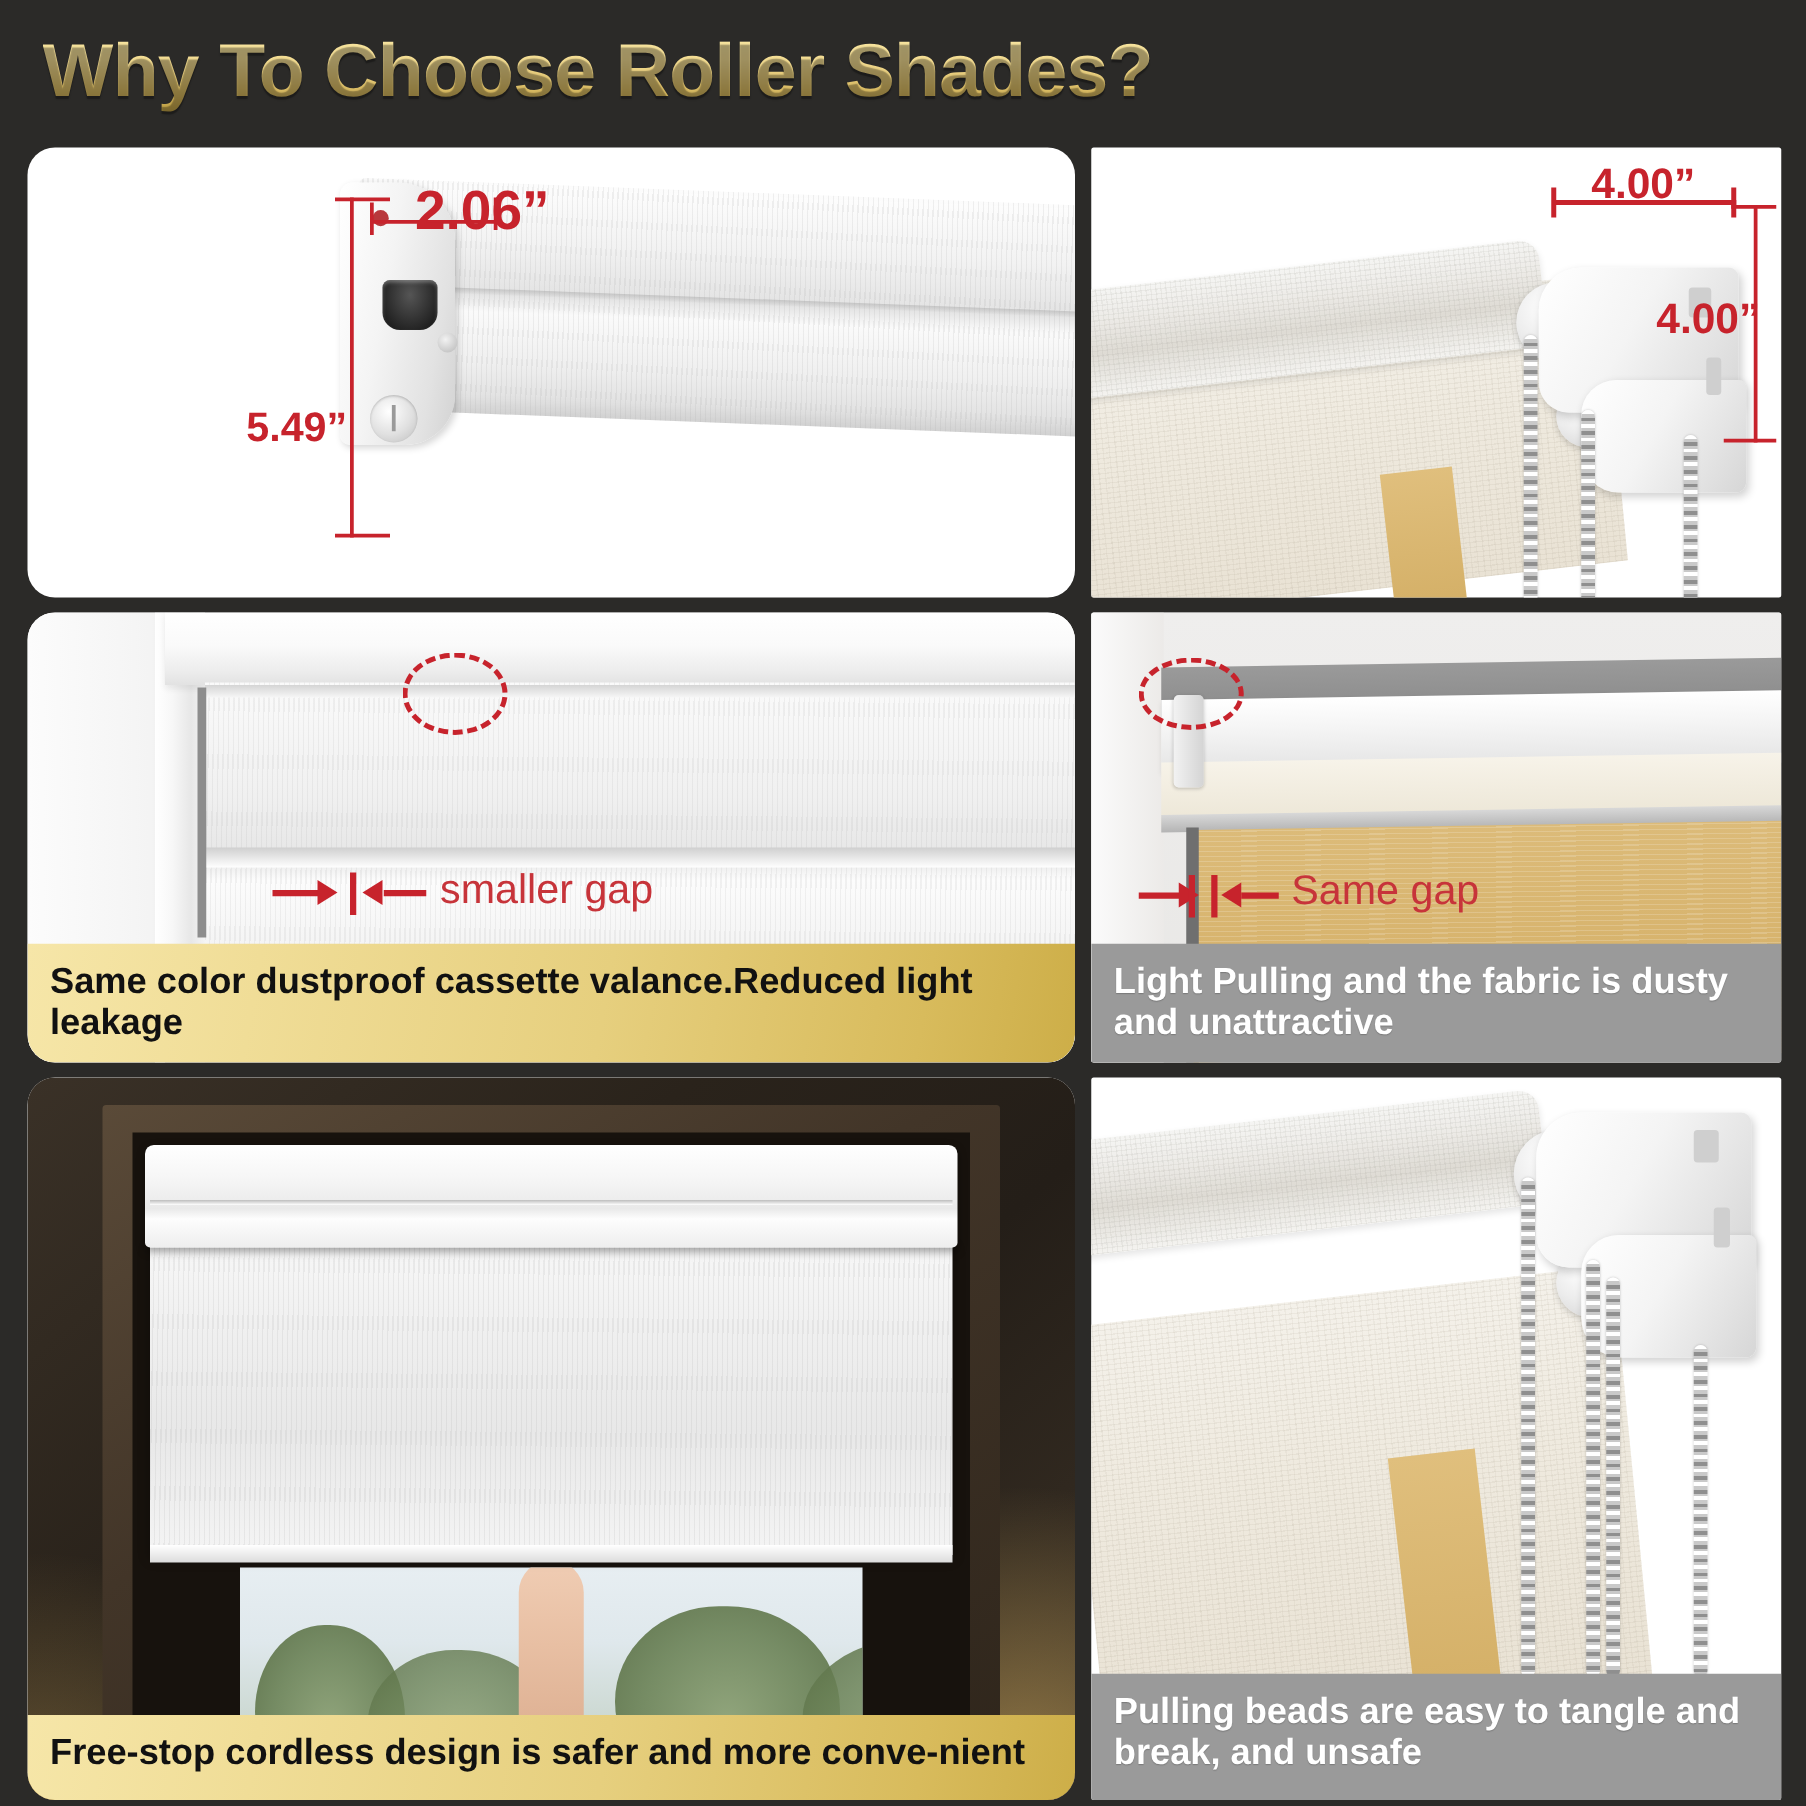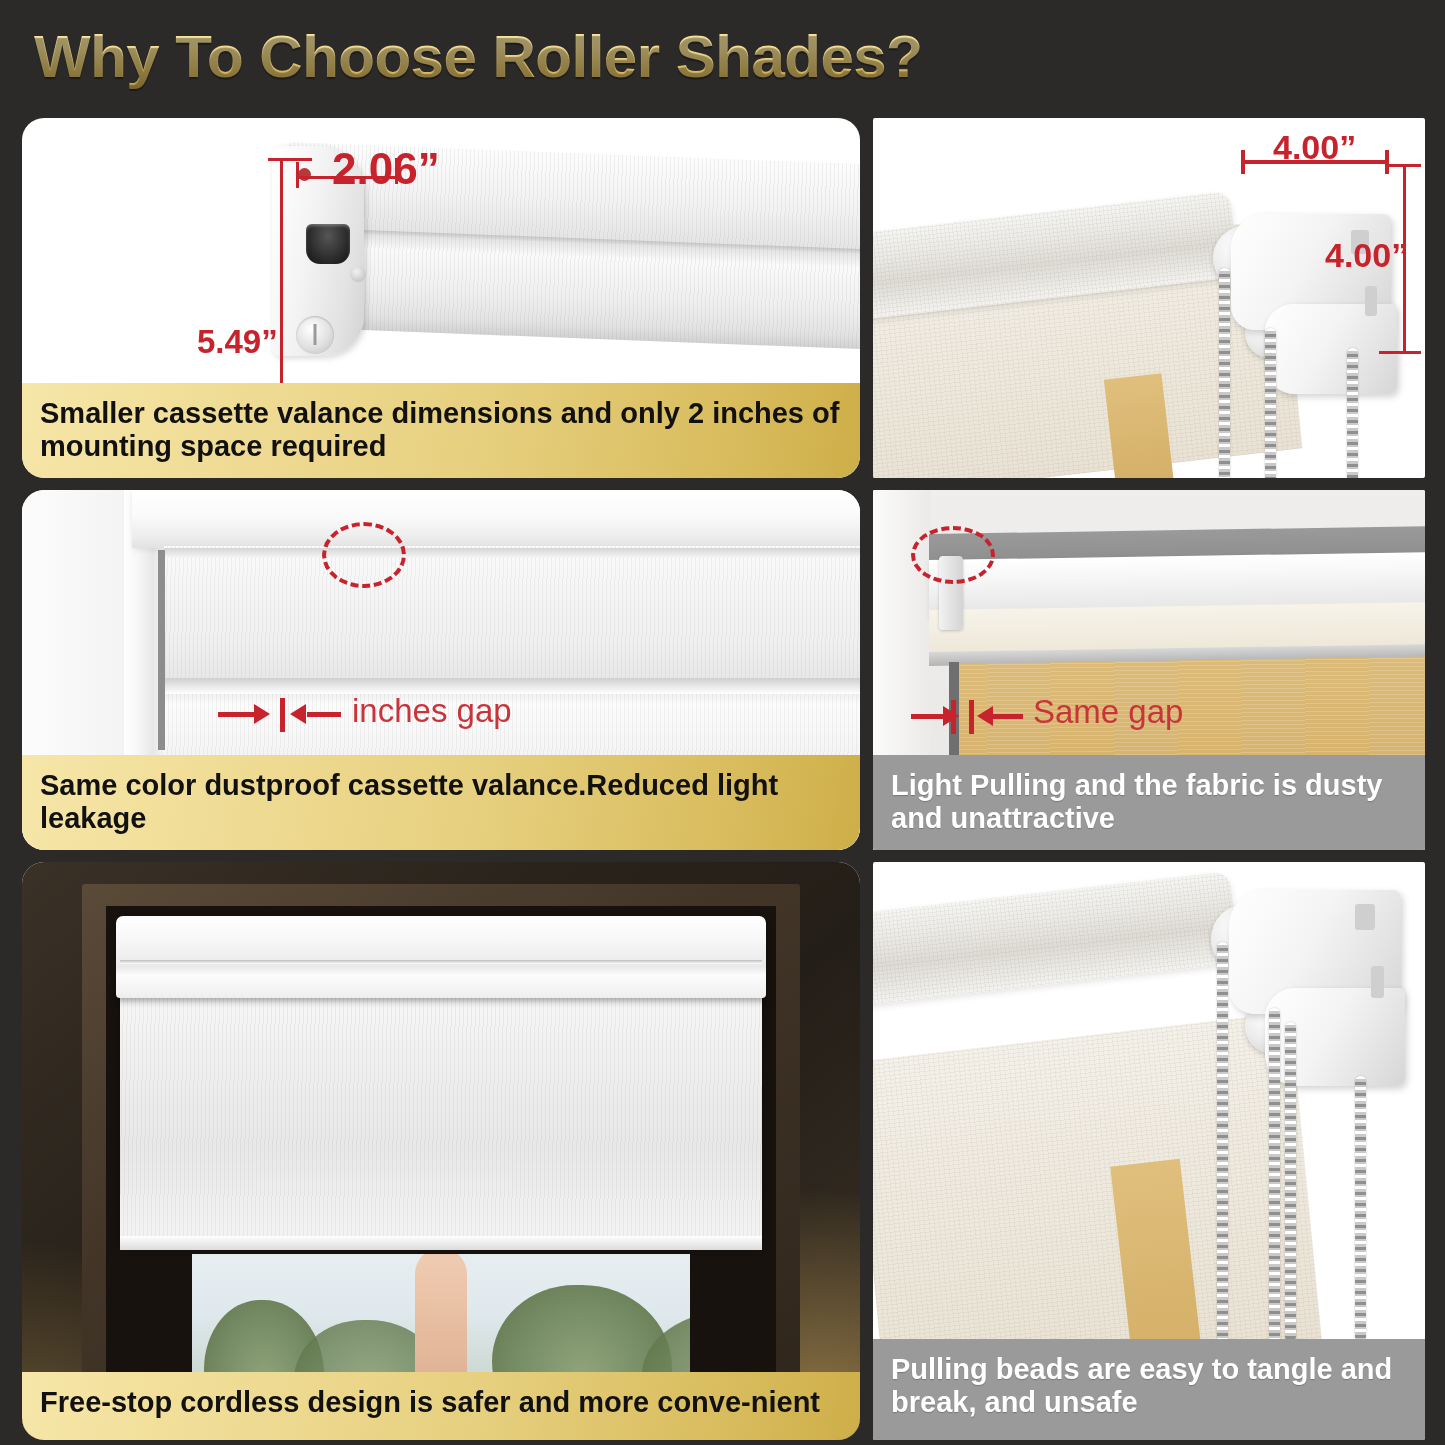--- a/index.html
+++ b/index.html
@@ -326,21 +326,20 @@
       <div class="dim-line" style="left:258px;top:40px;width:3px;height:272px;"></div>
       <div class="dim-line" style="left:246px;top:40px;width:44px;height:3px;"></div>
       <div class="dim-line" style="left:246px;top:309px;width:44px;height:3px;"></div>
       <div class="dim-label" style="left:175px;top:205px;font-size:33px;">5.49”</div>
 
       <div class="dim-line" style="left:274px;top:58px;width:104px;height:3px;"></div>
       <div class="dim-line" style="left:274px;top:44px;width:3px;height:26px;"></div>
       <div class="dim-line" style="left:373px;top:40px;width:3px;height:26px;"></div>
       <div class="dim-label" style="left:281px;top:26px;font-size:44px;margin-left:29px;">2.06”</div>
 
-      <div class="caption gold">Smaller cassette valance dimensions and only 2 inches of mounting space required</div>
     </div>
   </div>
 
   <div class="panel right col-r row-1">
     <div class="photo">
 
       <div class="p2-fabric" style="left:-20px;top:150px;width:430px;height:230px;">
         <div class="weave"></div>
       </div>
       <div class="p2-tan" style="left:238px;top:258px;width:58px;height:130px;transform:rotate(-6.5deg);"></div>
@@ -387,21 +386,21 @@
       <div class="p3-rail" style="top:188px;height:16px;background:linear-gradient(180deg,#cfcfcf,#ffffff);"></div>
       <div class="p3-gapline" style="top:60px;height:200px;"></div>
 
       <div class="dash-ellipse" style="left:300px;top:32px;width:84px;height:66px;"></div>
 
       <div class="dim-line" style="left:196px;top:222px;width:38px;height:5px;"></div>
       <div style="position:absolute;left:232px;top:214px;width:0;height:0;border-top:10px solid transparent;border-bottom:10px solid transparent;border-left:16px solid #c7232c;"></div>
       <div class="dim-line" style="left:285px;top:222px;width:34px;height:5px;"></div>
       <div style="position:absolute;left:268px;top:214px;width:0;height:0;border-top:10px solid transparent;border-bottom:10px solid transparent;border-right:16px solid #c7232c;"></div>
       <div class="dim-line" style="left:258px;top:208px;width:5px;height:34px;"></div>
-      <div class="ann-red" style="left:330px;top:202px;font-size:33px;">inches gap</div>
+      <div class="ann-red" style="left:330px;top:202px;font-size:33px;">smaller gap</div>
 
       <div class="caption gold">Same color dustproof cassette valance.Reduced light leakage</div>
     </div>
   </div>
 
   <div class="panel right col-r row-2">
     <div class="photo">
       <div class="p4-bg"></div>
       <div class="p4-wall"></div>
 

